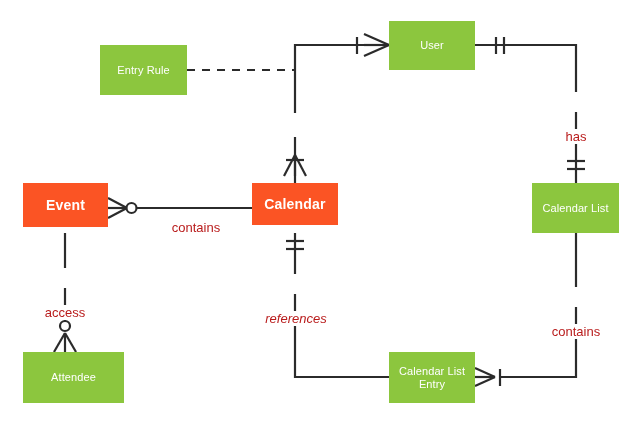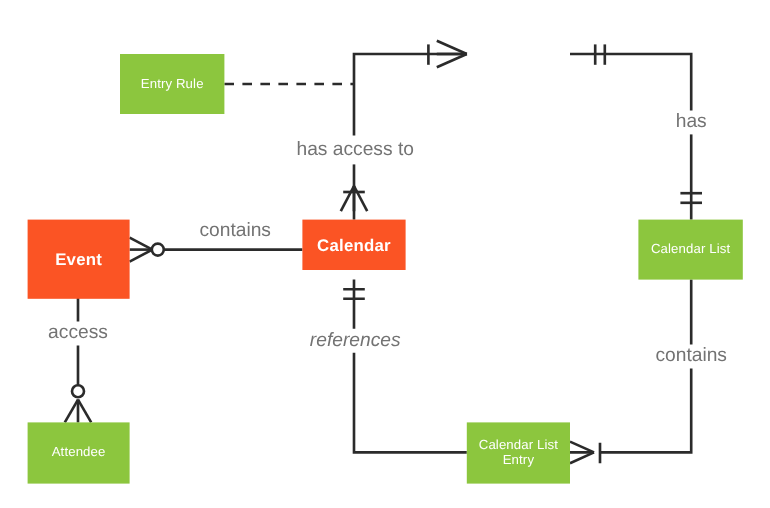--- a/index.html
+++ b/index.html
@@ -40,27 +40,28 @@
     letter-spacing: 0.1px;
   }
   .entity.orange {
     background: #FB5424;
     font-size: 14px;
     font-weight: bold;
     letter-spacing: 0.2px;
   }
   .edge-label {
     position: absolute;
-    color: #737373;
-    font-size: 16px;
+    color: #b91c1c;
+    font-size: 13px;
     font-weight: 400;
     white-space: nowrap;
     background: #ffffff;
     padding: 0 3px;
     user-select: none;
+    margin-top: 36px;
   }
   .edge-label.center {
     transform: translateX(-50%);
   }
 </style>
 </head>
 <body>
 
 <div id="canvas">
 
@@ -135,43 +136,45 @@
         <path d="M500,369 L500,386"></path>
       </g>
 
     </g>
   </svg>
 
   <div class="entity green" style="left:100px; top:45px; width:87px; height:50px;">
     <span>Entry Rule</span>
   </div>
 
+  <div class="entity green" style="left:389px; top:21px; width:86px; height:49px;">
+    <span>User</span>
+  </div>
 
-  <div class="entity orange" style="left:23px; top:183px; width:85px; height:66px;">
+  <div class="entity orange" style="left:23px; top:183px; width:85px; height:44px;">
     <span>Event</span>
   </div>
 
   <div class="entity orange" style="left:252px; top:183px; width:86px; height:42px;">
     <span>Calendar</span>
   </div>
 
   <div class="entity green" style="left:532px; top:183px; width:87px; height:50px;">
     <span>Calendar List</span>
   </div>
 
-  <div class="entity green" style="left:23px; top:352px; width:85px; height:51px;">
+  <div class="entity green" style="left:23px; top:352px; width:101px; height:51px;">
     <span>Attendee</span>
   </div>
 
   <div class="entity green" style="left:389px; top:352px; width:86px; height:51px;">
     <span style="white-space:pre-line;">Calendar List
 Entry</span>
   </div>
 
-  <div class="edge-label center" style="left:296px; top:116px;">has access to</div>
 
   <div class="edge-label center" style="left:576px; top:93px;">has</div>
 
   <div class="edge-label center" style="left:196px; top:184px;">contains</div>
 
   <div class="edge-label center" style="left:65px; top:269px;">access</div>
 
   <div class="edge-label center" style="left:296px; top:275px;font-style:italic;">references</div>
 
   <div class="edge-label center" style="left:576px; top:288px;">contains</div>

